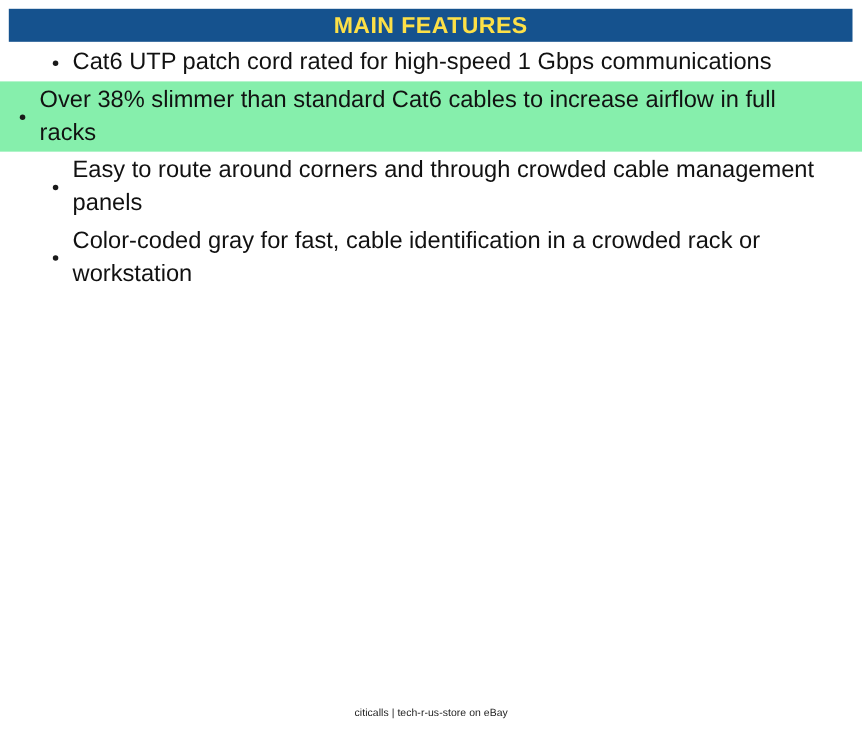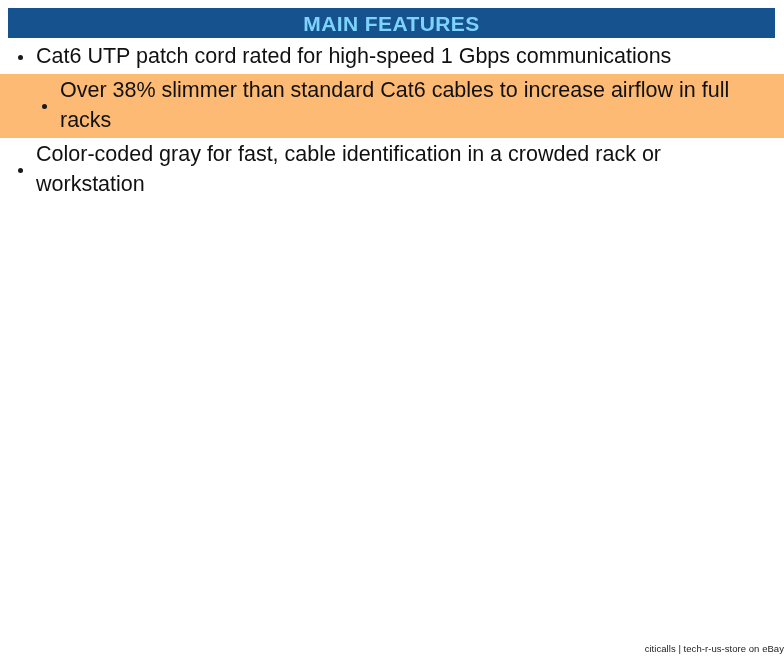--- a/index.html
+++ b/index.html
@@ -28,42 +28,42 @@
   
   .header-band {
     margin: 8px 9px 0 8px;
     height: 30px;
     background: #15528E;
     display: flex;
     align-items: center;
     justify-content: center;
   }
   .header-title {
-    color: #7dd3fc;
+    color: #fde047;
     font-weight: bold;
     font-size: 21px;
     letter-spacing: 0.4px;
     line-height: 1;
     white-space: nowrap;
   }
 
   
   .feature-list {
     margin: 2px 0 0 0;
     padding: 0;
     list-style: none;
   }
   .feature-row {
     display: flex;
     align-items: center;
     padding: 0;
     box-sizing: border-box;
   }
-  .feature-row.shade-none { background: #ffffff; }
-  .feature-row.shade-blue { background: #fdba74; justify-content: flex-end; }
+  .feature-row.shade-none { background: #ffffff; padding-left: 30px; }
+  .feature-row.shade-blue { background: #86efac; }
 
   .bullet-cell {
     width: 36px;
     min-width: 36px;
     display: flex;
     align-items: center;
     justify-content: flex-start;
     padding-left: 18px;
     box-sizing: border-box;
     align-self: center;
@@ -83,21 +83,21 @@
     color: #111111;
     max-width: 716px;
   }
 
   
   .footer {
     position: absolute;
     left: 0;
     right: 0;
     bottom: 9px;
-    text-align: right;
+    text-align: center;
   }
   .footer-text {
     font-size: 9.5px;
     color: #1c1c1c;
     letter-spacing: 0.05px;
   }
 
   .spacer { flex: 1 1 auto; }
 </style>
 </head>
@@ -119,20 +119,26 @@
       <li class="feature-row shade-blue">
         <span class="bullet-cell">
           <span class="bullet-dot" aria-label="•"></span>
         </span>
         <span class="feature-text">Over 38% slimmer than standard Cat6 cables to increase airflow in full racks</span>
       </li>
       <li class="feature-row shade-none">
         <span class="bullet-cell">
           <span class="bullet-dot" aria-label="•"></span>
         </span>
+        <span class="feature-text">Easy to route around corners and through crowded cable management panels</span>
+      </li>
+      <li class="feature-row shade-none">
+        <span class="bullet-cell">
+          <span class="bullet-dot" aria-label="•"></span>
+        </span>
         <span class="feature-text">Color-coded gray for fast, cable identification in a crowded rack or workstation</span>
       </li>
     </ul>
 
   <div class="spacer"></div>
 
   <div class="footer">
     <span class="footer-text">citicalls | tech-r-us-store on eBay</span>
   </div>
 

